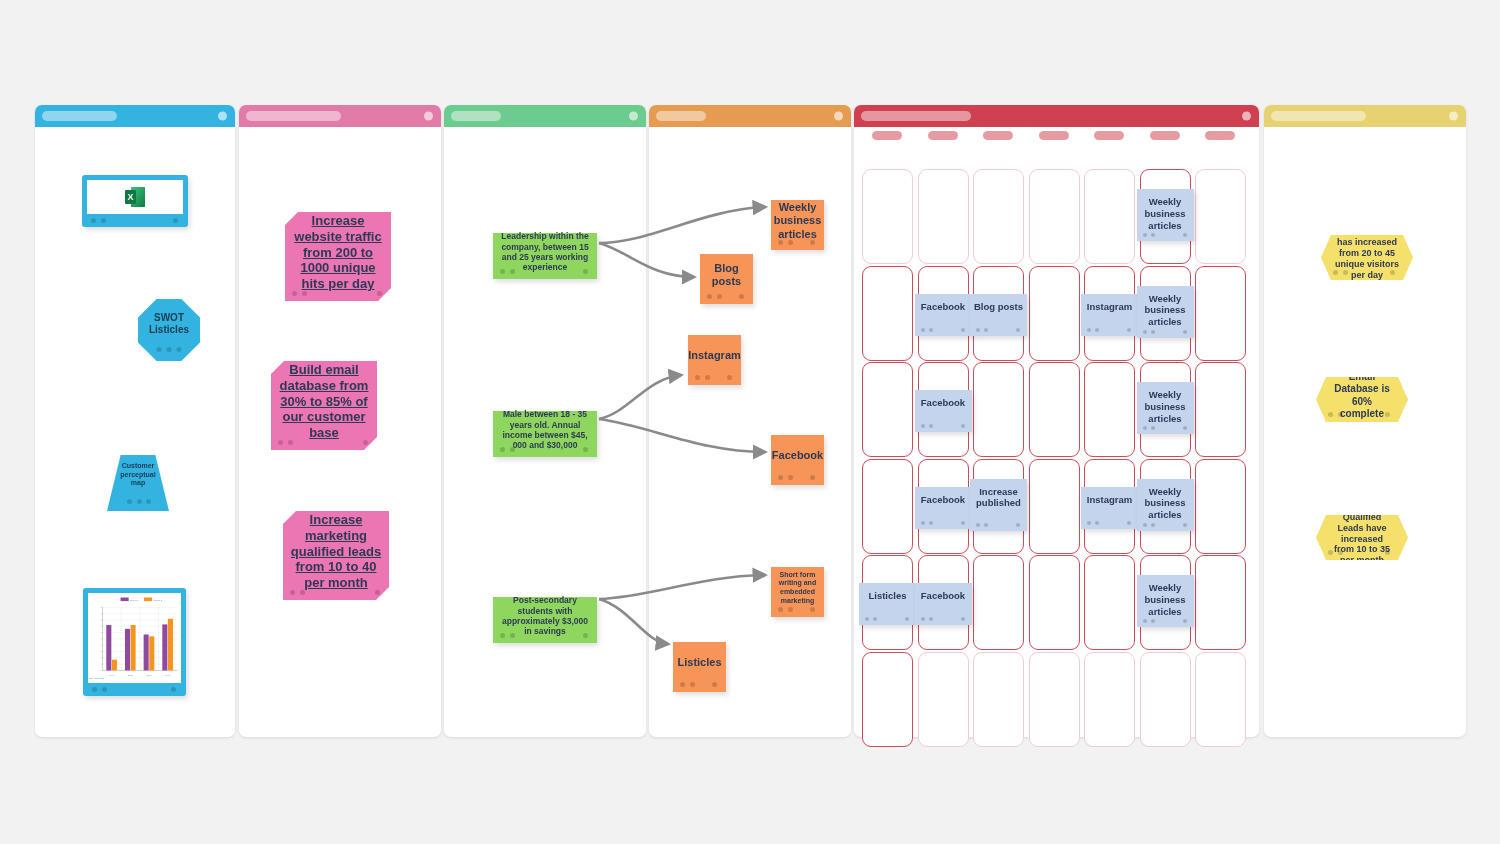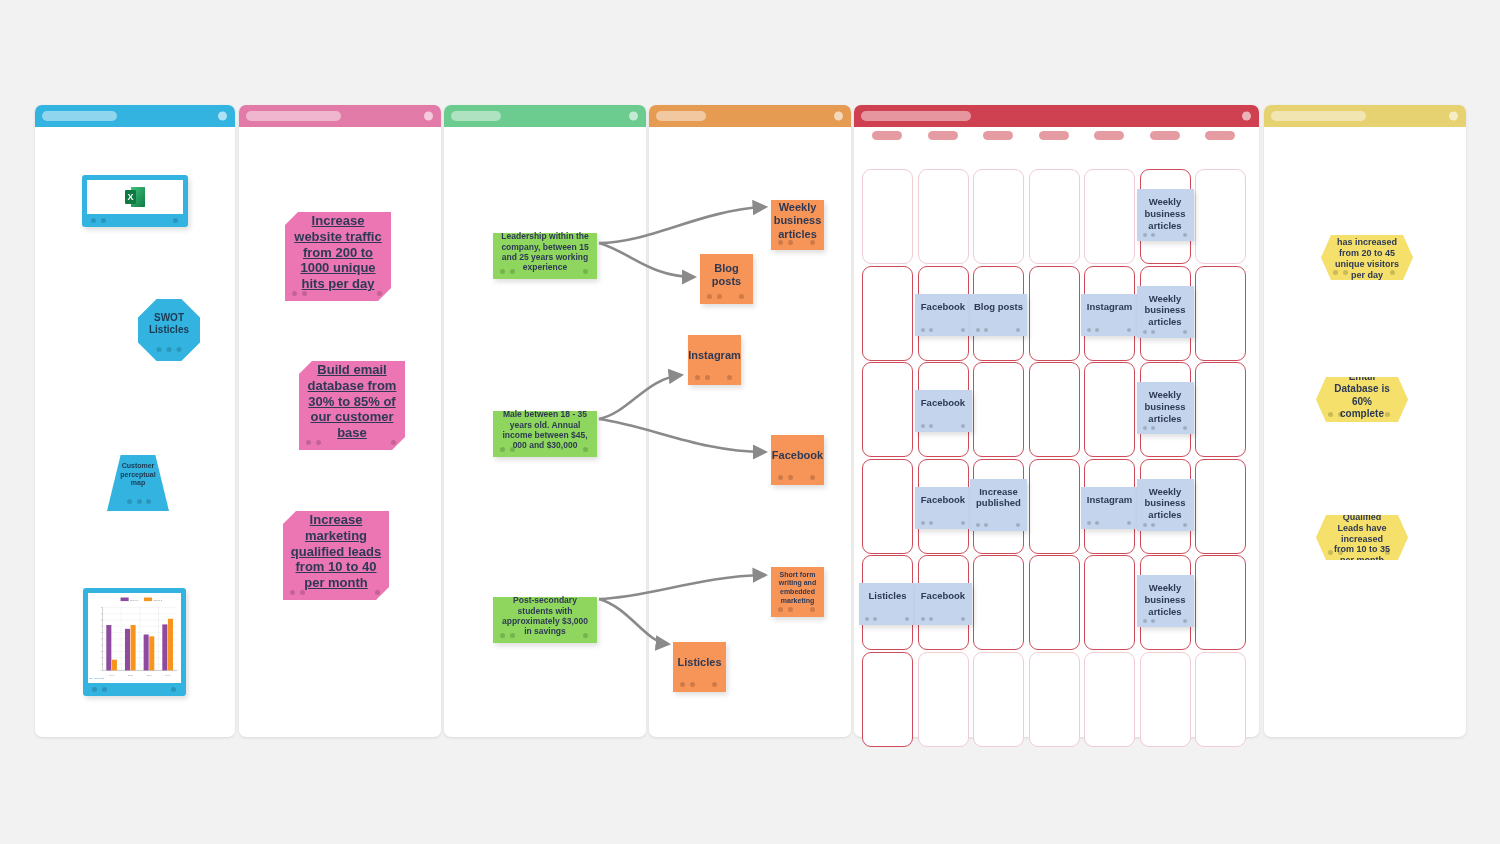--- a/index.html
+++ b/index.html
@@ -255,21 +255,21 @@
     </div>
     <div class="frame-body">
       <div class="note note-pink" style="left:46px; top:85px; width:106px; height:89px;">
         <span>Increase website traffic from 200 to 1000 unique hits per day</span>
         <div class="dots">
             <i></i>
             <i></i>
           </div>
         <div class="dotR"></div>
       </div>
-      <div class="note note-pink" style="left:60px; top:234px; width:106px; height:89px;">
+      <div class="note note-pink" style="left:32px; top:234px; width:106px; height:89px;">
         <span>Build email database from 30% to 85% of our customer base</span>
         <div class="dots">
             <i></i>
             <i></i>
           </div>
         <div class="dotR"></div>
       </div>
       <div class="note note-pink" style="left:44px; top:384px; width:106px; height:89px;text-align:center;">
         <span>Increase marketing qualified leads from 10 to 40 per month</span>
         <div class="dots">

